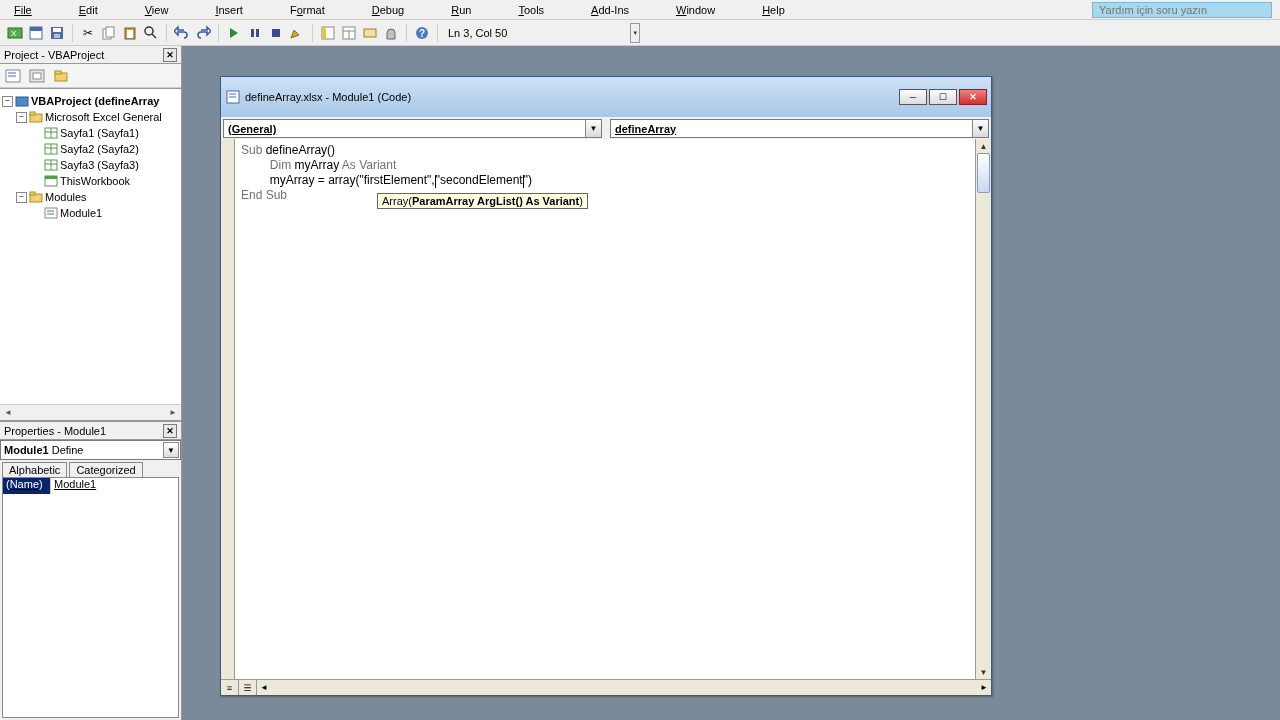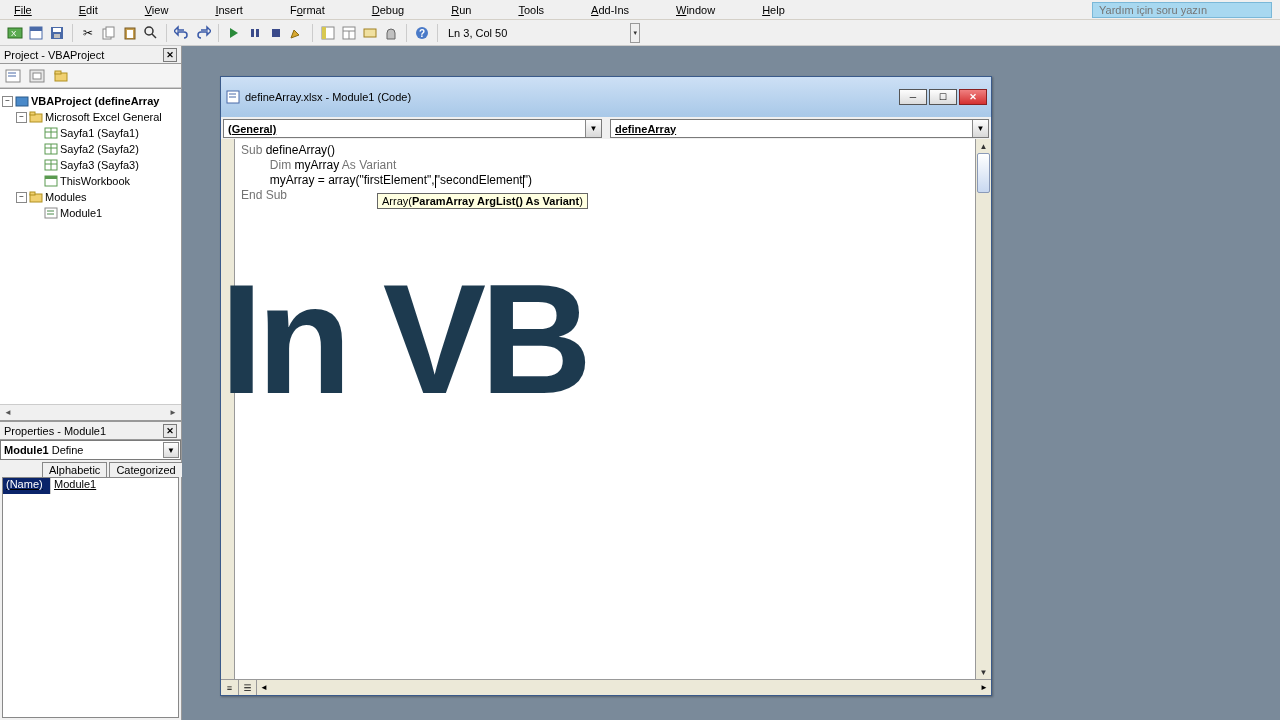--- a/index.html
+++ b/index.html
@@ -30,21 +30,21 @@
 .tree-row { display: flex; align-items: center; height: 16px; white-space: nowrap; cursor: default; }
 .tree .exp { width: 11px; height: 11px; border: 1px solid #888; display: inline-flex; align-items: center; justify-content: center; font-size: 8px; line-height: 1; margin-right: 2px; background: #fff; }
 .tree .ic { width: 14px; height: 14px; display: inline-flex; align-items: center; justify-content: center; margin-right: 2px; }
 
 .hscroll { height: 16px; background: #f0f0f0; border-top: 1px solid #ccc; display: flex; align-items: center; justify-content: space-between; font-size: 8px; color: #555; }
 .hscroll .arr { width: 16px; text-align: center; }
 
 .props-panel { border-top: 2px solid #999; }
 .props-select { width: 100%; height: 20px; font-size: 11px; border: 1px solid #7a7a7a; display: flex; align-items: center; padding: 0 3px; background: #fff; position: relative; }
 .props-select .dd { position: absolute; right: 1px; top: 1px; width: 16px; height: 16px; border: 1px solid #888; background: linear-gradient(#fff,#ddd); display: flex; align-items: center; justify-content: center; font-size: 8px; }
-.props-tabs { display: flex; font-size: 11px; padding: 2px 2px 0 2px; background: #f0f0f0; margin-left: 40px; }
+.props-tabs { display: flex; font-size: 11px; padding: 2px 2px 0 2px; background: #f0f0f0; }
 .props-tabs .tab { border: 1px solid #888; border-bottom: none; padding: 1px 6px; margin-right: 2px; background: #f0f0f0; cursor: default; }
 .props-grid { flex: 1; background: #fff; border: 1px solid #888; margin: 0 2px 2px 2px; font-size: 11px; }
 .prop-row { display: flex; height: 16px; text-decoration: underline; }
 .prop-name { width: 48px; background: #0a246a; color: #fff; padding: 0 3px; border-right: 1px solid #ccc; }
 .prop-val { flex: 1; padding: 0 3px; }
 
 .main-area { flex: 1; background: #7a8a9a; position: relative; }
 
 .code-window { position: absolute; left: 38px; top: 30px; width: 772px; height: 620px; background: #fff; border: 1px solid #3a5a8a; box-shadow: 1px 1px 2px rgba(0,0,0,0.3); display: flex; flex-direction: column; }
 .code-title { height: 40px; background: linear-gradient(#cde0f5, #a8c8e8); display: flex; align-items: center; padding: 0 4px; font-size: 11px; }
@@ -391,16 +391,15 @@
         <div class="view-btn">≡</div>
         <div class="view-btn">☰</div>
         <div class="btm-scroll">
             <span class="l">◄</span>
             <span class="r">►</span>
           </div>
       </div>
     </div>
 
     <div class="overlay-text">
-      <div class="line2">In VB</div>
     </div>
   </div>
 </div>
 
 </body></html>

